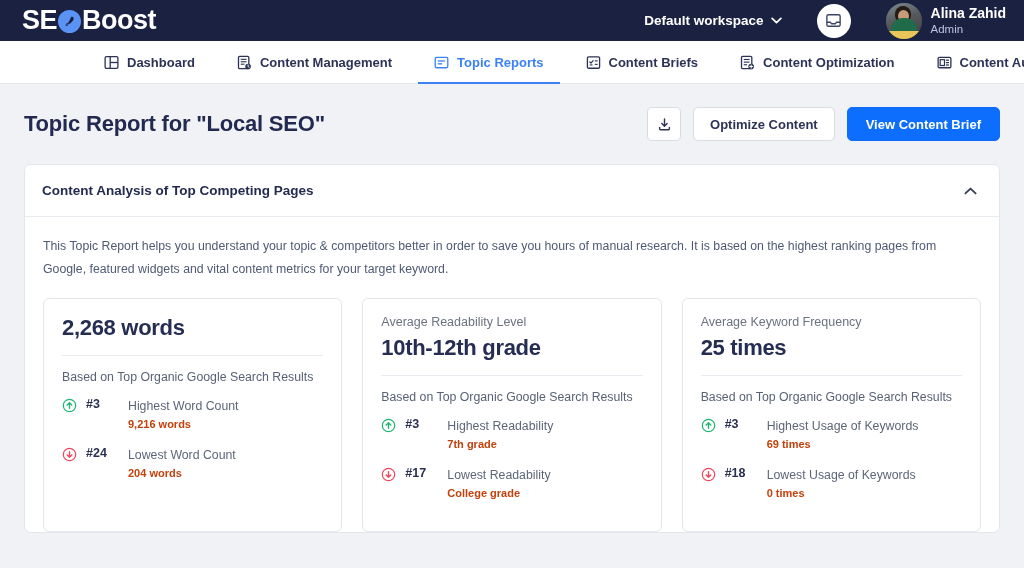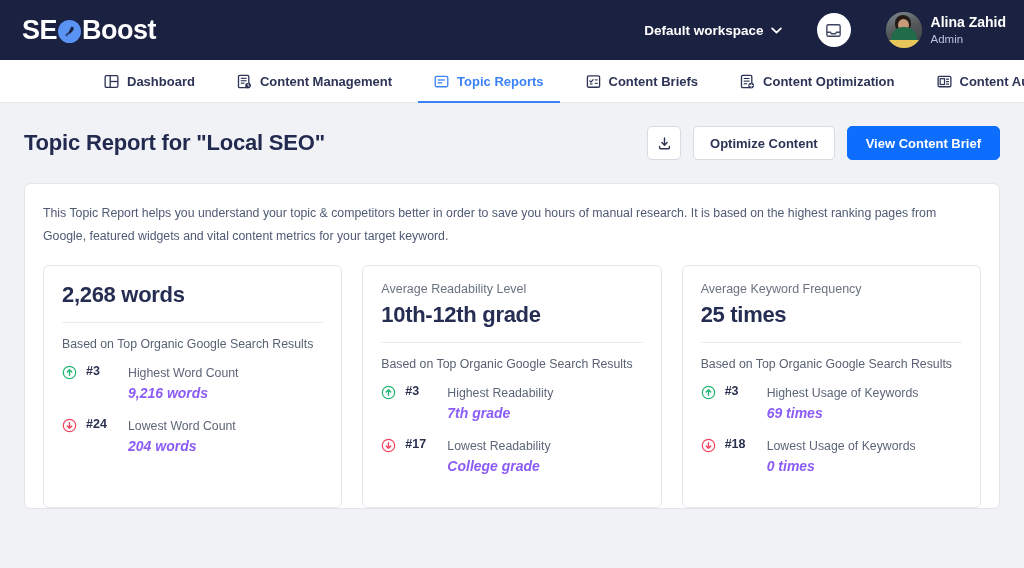--- a/index.html
+++ b/index.html
@@ -5,21 +5,21 @@
   * { box-sizing: border-box; margin: 0; padding: 0; }
   html, body {
     width: 1024px; height: 568px;
     font-family: "Liberation Sans", sans-serif;
     background: #f1f2f6;
     overflow: hidden;
   }
 
   
   .topbar {
-    height: 60px;
+    height: 41px;
     background: #1b2141;
     display: flex;
     align-items: center;
     padding: 0 18px 0 22px;
     position: relative;
   }
   .logo {
     display: flex; align-items: center;
     font-size: 27px; font-weight: bold; color: #ffffff;
     letter-spacing: -0.5px;
@@ -160,21 +160,21 @@
   .metric-sub { font-size: 12.3px; color: #596274; margin-bottom: 12px; }
 
   .stat-row { display: flex; align-items: flex-start; gap: 9px; margin-bottom: 12px; }
   .stat-icon { width: 15px; height: 15px; flex: 0 0 15px; margin-top: 2px; }
   .stat-rank {
     font-size: 12.5px; font-weight: bold; color: #2a3050;
     min-width: 26px; margin-top: 1px;
   }
   .stat-text { margin-left: 7px; }
   .stat-name { font-size: 12.3px; color: #5d6678; line-height: 1.45; }
-  .stat-val { font-size: 14px; font-weight: bold; color: #8b5cf6; line-height: 1.5; font-style: italic; }
+  .stat-val { font-size: 11px; font-weight: bold; color: #c2410c; line-height: 1.5; }
 </style>
 </head>
 <body>
 
 <div class="topbar">
   <div class="logo">
     <span>SE</span>
     <span class="logo-mark">
       <svg width="15" height="15" viewBox="0 0 24 24" fill="none">
         <path d="M14.5 4.5c3-1 5 1 4 4-0.7 2.2-3.4 5.4-6.2 7.4l-2.2-2.2C12.1 10.9 13.9 7.1 14.5 4.5z" fill="#1b2141"></path>
@@ -293,20 +293,28 @@
           <path d="M8 2.2v7.4M5.2 7l2.8 2.8L10.8 7" stroke="#2d3356" stroke-width="1.5" fill="none" stroke-linecap="round" stroke-linejoin="round"></path>
           <path d="M2.8 11.2v1.4a1 1 0 001 1h8.4a1 1 0 001-1v-1.4" stroke="#2d3356" stroke-width="1.5" fill="none" stroke-linecap="round"></path>
         </svg>
       </div>
       <div class="btn">Optimize Content</div>
       <div class="btn btn-primary">View Content Brief</div>
     </div>
   </div>
 
   <div class="card">
+    <div class="card-head">
+      <div class="card-title">Content Analysis of Top Competing Pages</div>
+      <div class="collapse-btn">
+        <svg width="13" height="8" viewBox="0 0 13 8">
+          <path d="M1.4 6.4L6.5 1.6L11.6 6.4" stroke="#3a4059" stroke-width="1.9" fill="none" stroke-linecap="round" stroke-linejoin="round"></path>
+        </svg>
+      </div>
+    </div>
 
     <div class="card-body">
       <p class="desc">This Topic Report helps you understand your topic &amp; competitors better in order to save you hours of manual research. It is based on the highest ranking pages from Google, featured widgets and vital content metrics for your target keyword.</p>
 
       <div class="metrics">
 
         <div class="metric">
           <div class="metric-value">2,268 words</div>
           <div class="metric-divider"></div>
           <div class="metric-sub">Based on Top Organic Google Search Results</div>

